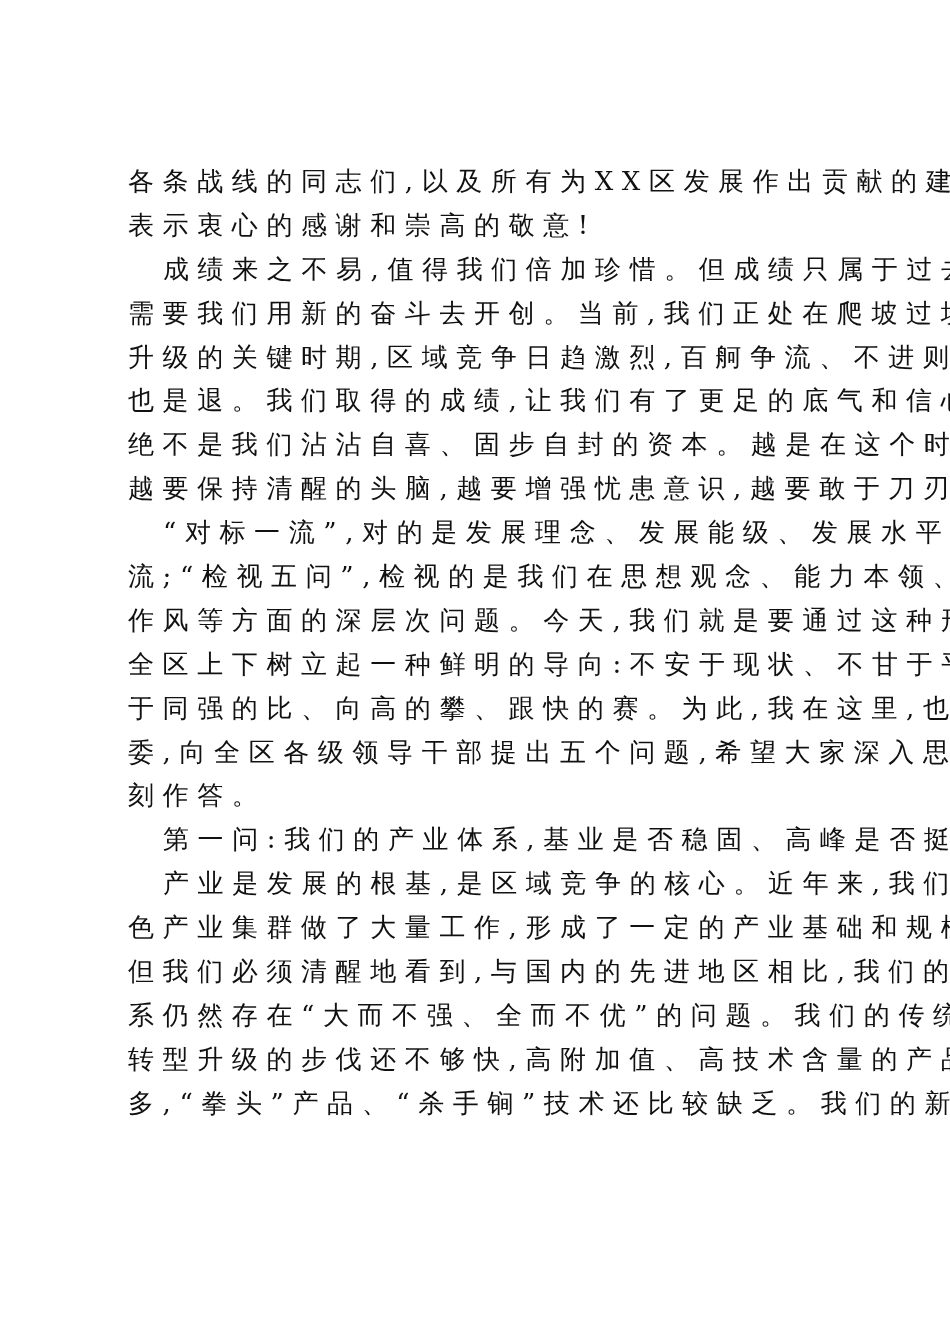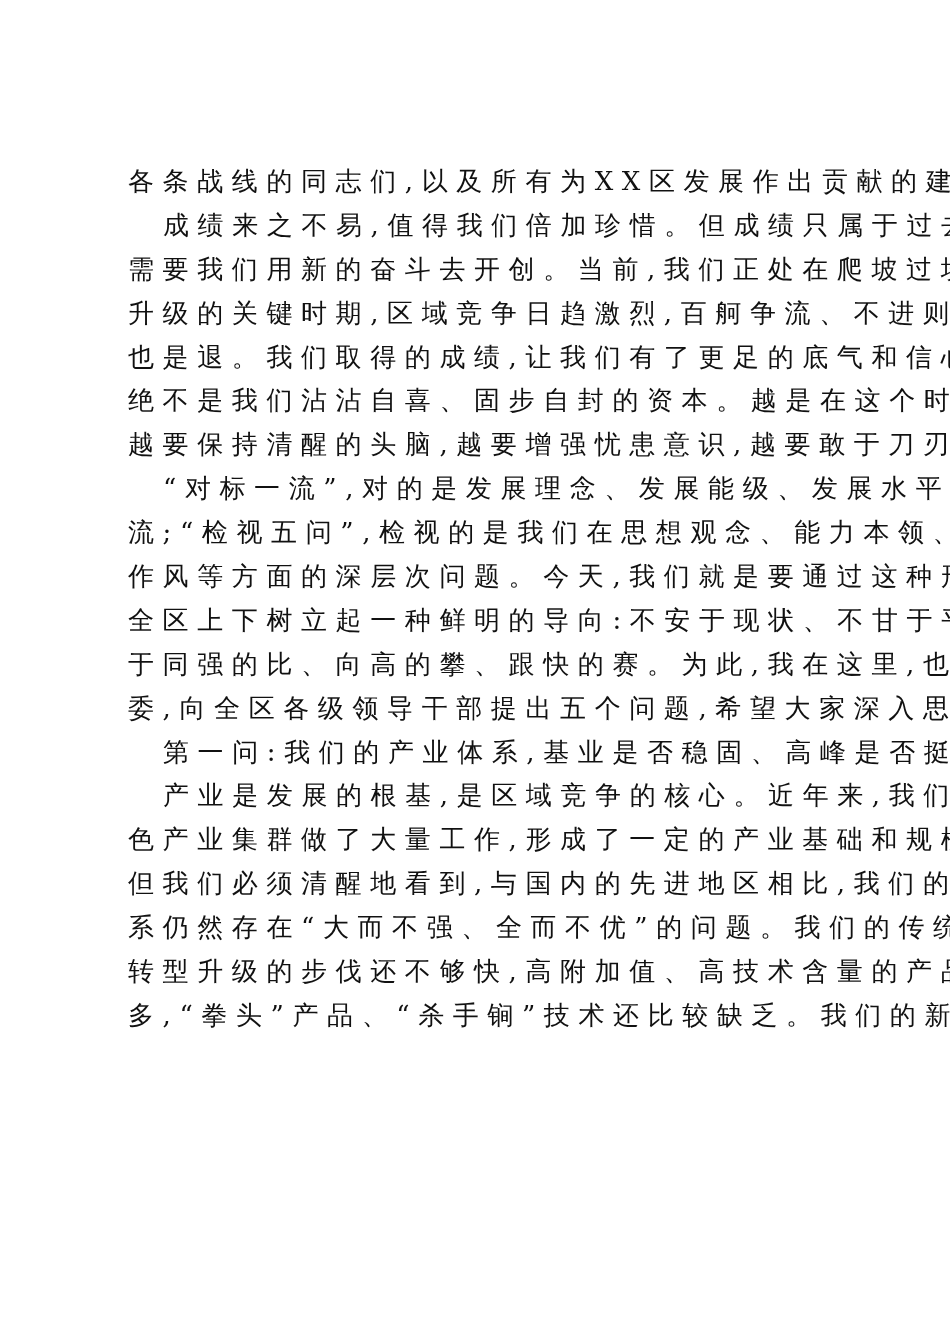--- a/index.html
+++ b/index.html
@@ -40,32 +40,34 @@
     .line.indent {
       padding-left: 35px;
     }
   </style>
 </head>
 <body>
 
 <div class="page">
   <div class="body-text">
     <span class="line">各条战线的同志们,以及所有为XX区发展作出贡献的建设者们,</span>
+    <span class="line">表示衷心的感谢和崇高的敬意!</span>
     <span class="line indent">成绩来之不易,值得我们倍加珍惜。但成绩只属于过去,未来</span>
     <span class="line">需要我们用新的奋斗去开创。当前,我们正处在爬坡过坎、转型</span>
     <span class="line">升级的关键时期,区域竞争日趋激烈,百舸争流、不进则退,慢进</span>
     <span class="line">也是退。我们取得的成绩,让我们有了更足的底气和信心,但这</span>
     <span class="line">绝不是我们沾沾自喜、固步自封的资本。越是在这个时候,我们</span>
     <span class="line">越要保持清醒的头脑,越要增强忧患意识,越要敢于刀刃向内,深</span>
     <span class="line indent">“对标一流”,对的是发展理念、发展能级、发展水平的一</span>
     <span class="line">流;“检视五问”,检视的是我们在思想观念、能力本领、工作</span>
     <span class="line">作风等方面的深层次问题。今天,我们就是要通过这种形式,在</span>
     <span class="line">全区上下树立起一种鲜明的导向:不安于现状、不甘于平庸,勇</span>
     <span class="line">于同强的比、向高的攀、跟快的赛。为此,我在这里,也代表区</span>
     <span class="line">委,向全区各级领导干部提出五个问题,希望大家深入思考、深</span>
+    <span class="line">刻作答。</span>
     <span class="line indent">第一问:我们的产业体系,基业是否稳固、高峰是否挺拔?</span>
     <span class="line indent">产业是发展的根基,是区域竞争的核心。近年来,我们围绕特</span>
     <span class="line">色产业集群做了大量工作,形成了一定的产业基础和规模优势。</span>
     <span class="line">但我们必须清醒地看到,与国内的先进地区相比,我们的产业体</span>
     <span class="line">系仍然存在“大而不强、全而不优”的问题。我们的传统产业,</span>
     <span class="line">转型升级的步伐还不够快,高附加值、高技术含量的产品不</span>
     <span class="line">多,“拳头”产品、“杀手锏”技术还比较缺乏。我们的新兴产</span>
   </div>
 </div>
 

